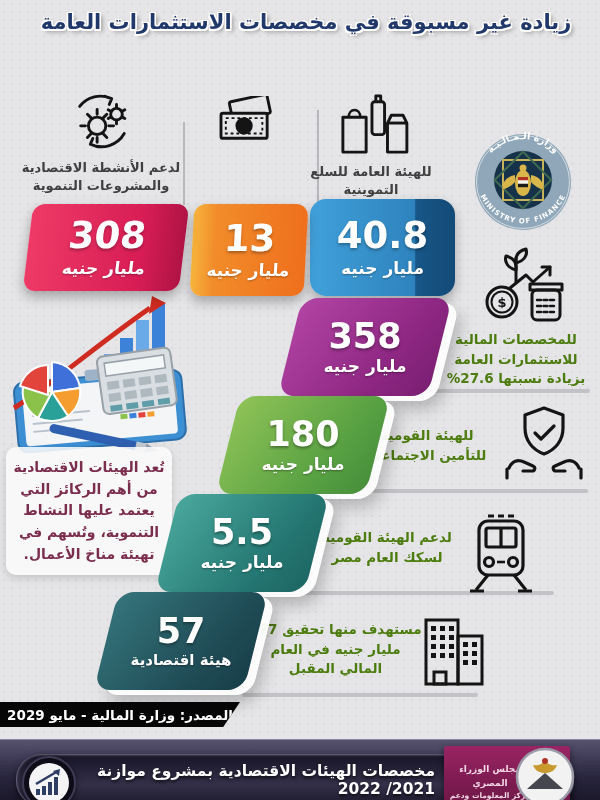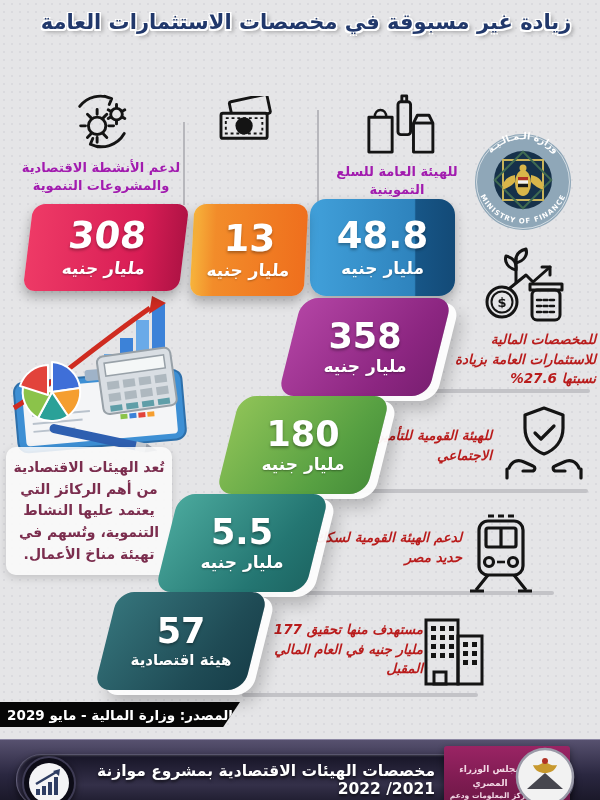--- a/index.html
+++ b/index.html
@@ -4,22 +4,22 @@
 <style>
   html,body{margin:0;padding:0;}
   body{width:600px;height:800px;font-family:"DejaVu Sans",sans-serif;}
   .stage{position:relative;width:600px;height:800px;background:#e5e5e7;overflow:hidden;}
   .dots{position:absolute;inset:0;background-image:radial-gradient(circle,#c9c9ce 1px,transparent 1.3px);background-size:8px 8px;opacity:.38;z-index:0;}
   
   .title{position:absolute;top:6px;left:0;right:0;text-align:center;z-index:4;color:#21386b;font-weight:800;font-size:21px;line-height:1.6;
     text-shadow:-1.5px -1.5px 0 #fff,1.5px -1.5px 0 #fff,-1.5px 1.5px 0 #fff,1.5px 1.5px 0 #fff,3px 3px 4px rgba(0,0,0,.35);padding-left:12px;}
   
   .topcol{position:absolute;text-align:center;z-index:3;}
-  .topcol .cap{color:#a21caf;font-weight:700;font-size:13px;line-height:1.4;margin-top:3px;}
-  .col-supply{left:322px;top:92px;width:150px;}
+  .topcol .cap{color:#404040;font-weight:700;font-size:13px;line-height:1.4;margin-top:3px;}
+  .col-supply{left:296px;top:92px;width:150px;}
   .col-capital{left:187px;top:96px;width:118px;}
   .col-activities{left:20px;top:90px;width:162px;}
   .divider{position:absolute;width:2px;background:#b7b7bc;z-index:1;}
   .divider-a{left:183px;top:122px;height:83px;}
   .divider-b{left:317px;top:110px;height:95px;}
   
   .vbox{position:absolute;display:flex;flex-direction:column;align-items:center;justify-content:center;color:#fff;z-index:3;
     box-shadow:0 6px 12px rgba(0,0,0,.28);}
   .vbox .num{font-size:37px;font-weight:800;line-height:1.05;text-shadow:0 2px 3px rgba(0,0,0,.3);}
   .vbox .unit{font-size:17px;font-weight:700;margin-top:2px;text-shadow:0 1px 2px rgba(0,0,0,.3);}
@@ -42,21 +42,21 @@
     box-shadow:9px 5px 0 rgba(255,255,255,.95),15px 13px 16px rgba(0,0,0,.22);}
   .pin{width:100%;height:100%;transform:skewX(14deg);display:flex;flex-direction:column;align-items:center;justify-content:center;color:#fff;}
   .pin .num{font-size:35px;font-weight:800;line-height:1.05;text-shadow:0 2px 3px rgba(0,0,0,.35);}
   .pin .unit{font-size:17px;font-weight:700;margin-top:2px;text-shadow:0 1px 2px rgba(0,0,0,.35);}
   .p1{left:290px;top:298px;background:linear-gradient(120deg,#b344a4 0%,#8c2681 70%,#7a1f72 100%);}
   .p2{left:228px;top:396px;background:linear-gradient(120deg,#8fc357 0%,#57a042 70%,#478e3a 100%);}
   .p3{left:167px;top:494px;background:linear-gradient(120deg,#4aa89c 0%,#247672 70%,#1d6663 100%);}
   .p4{left:106px;top:592px;background:linear-gradient(120deg,#35747b 0%,#1f4b55 70%,#173e49 100%);}
   .p4 .unit{font-size:15px;}
   
-  .ccap{position:absolute;text-align:right;color:#b91c1c;font-weight:700;font-size:13.5px;line-height:1.45;z-index:2;font-style:italic;}
+  .ccap{position:absolute;text-align:center;color:#4d7c0f;font-weight:700;font-size:13.5px;line-height:1.45;z-index:2;}
   .c1{left:436px;top:330px;width:160px;}
   .c2{left:362px;top:426px;width:130px;}
   .c3{left:312px;top:528px;width:150px;}
   .c4{left:248px;top:620px;width:175px;}
   .cicon{position:absolute;z-index:2;}
   .i1{left:476px;top:242px;width:88px;height:84px;}
   .i2{left:504px;top:404px;width:80px;height:82px;}
   .i3{left:466px;top:512px;width:70px;height:84px;}
   .i4{left:418px;top:614px;width:72px;height:76px;}
   
@@ -130,21 +130,21 @@
         <circle cx="52" cy="25" r="6"></circle>
         <path d="M58 28l2.6 1.5M52 32v3M46 28l-2.6 1.5M46 22l-2.6-1.5M52 18v-3M58 22l2.6-1.5"></path>
         <path d="M14 17A27 27 0 0 1 47 9M47 9l-7-2.5M47 9l-2.5 6"></path>
         <path d="M60 45A27 27 0 0 1 25 56M25 56l7 2.5M25 56l2.5-6"></path>
       </g>
     </svg>
     <div class="cap">لدعم الأنشطة الاقتصادية والمشروعات التنموية</div>
   </div>
 
   <div class="vbox box-87">
-    <div class="num">48.8</div>
+    <div class="num">40.8</div>
     <div class="unit">مليار جنيه</div>
   </div>
   <div class="vbox box-13">
     <div class="num">13</div>
     <div class="unit">مليار جنيه</div>
   </div>
   <div class="vbox box-308">
     <div class="num">308</div>
     <div class="unit">مليار جنيه</div>
   </div>
@@ -230,21 +230,21 @@
       <rect x="13" y="9" width="44" height="54" rx="9"></rect>
       <rect x="20" y="16" width="30" height="19" rx="2"></rect>
       <path d="M35 16v19"></path>
       <circle cx="23" cy="50" r="4.5"></circle>
       <circle cx="47" cy="50" r="4.5"></circle>
       <path d="M31 50h8" stroke-width="2.6"></path>
       <path d="M22 63L10 78M48 63l12 15"></path>
       <path d="M4 79h14M52 79h14"></path>
     </g>
   </svg>
-  <div class="ccap c3">لدعم الهيئة القومية لسكك حديد مصر</div>
+  <div class="ccap c3">لدعم الهيئة القومية لسكك العام مصر</div>
 
   <div class="pbox p4">
     <div class="pin">
       <div class="num">57</div>
       <div class="unit">هيئة اقتصادية</div>
     </div>
   </div>
   <svg class="cicon i4" viewBox="0 0 72 76">
     <g fill="none" stroke="#141414" stroke-width="3">
       <rect x="8" y="6" width="32" height="64"></rect>

